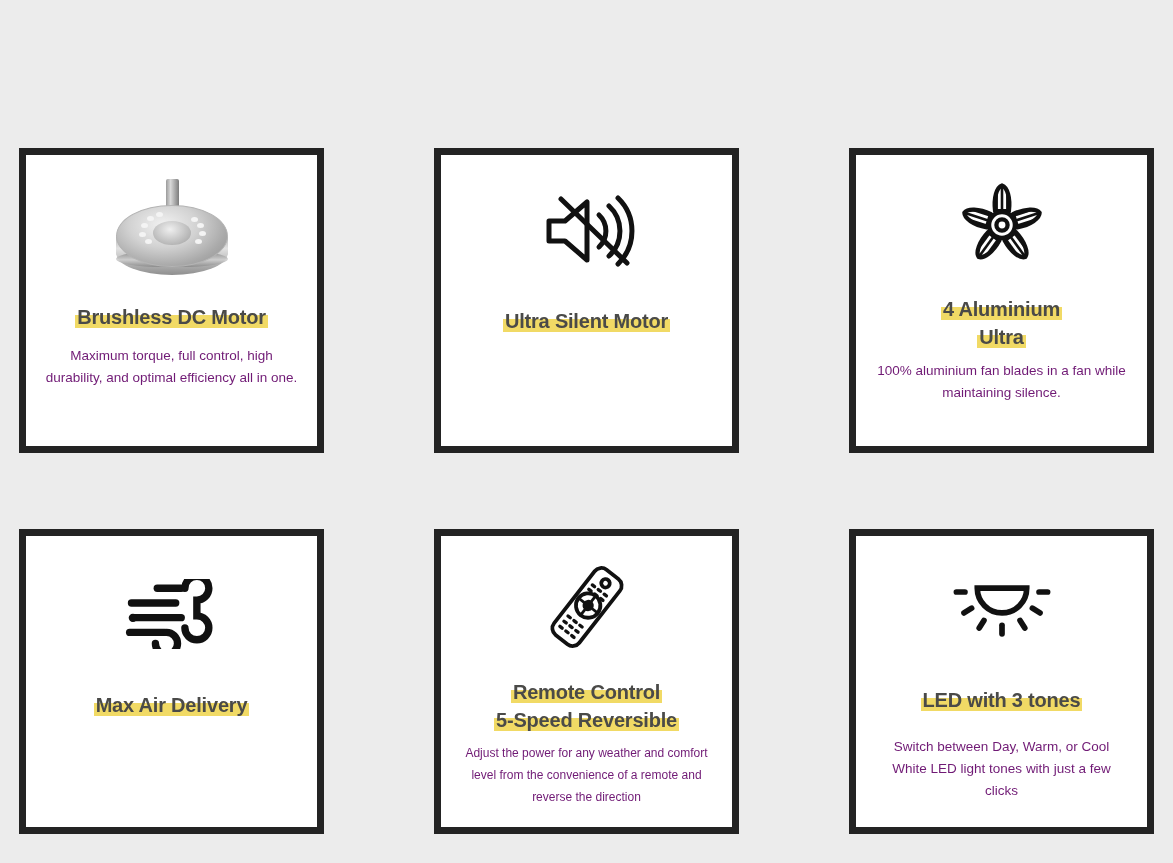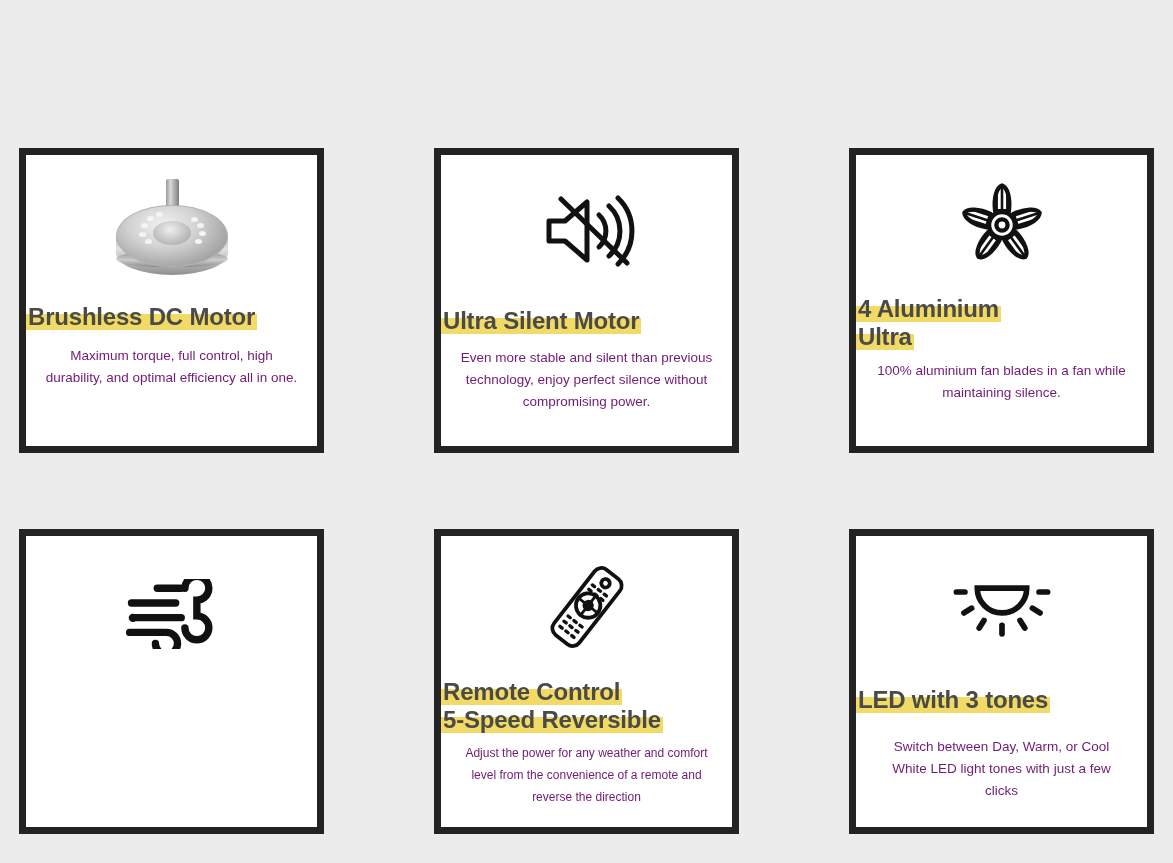--- a/index.html
+++ b/index.html
@@ -66,21 +66,22 @@
   .card-media {
     height: 150px;
     width: 100%;
     display: flex;
     align-items: center;
     justify-content: center;
   }
 
   .card-title {
     width: 100%;
-    font-size: 24px;
+    text-align: center;
+    font-size: 20px;
     font-weight: 700;
     line-height: 28px;
     color: #4a4a48;
     letter-spacing: -0.2px;
   }
   .card-title .hl {
     display: inline;
     background: linear-gradient(to top,
                 #f1da65 0%, #f1da65 58%,
                 rgba(241,218,101,0) 58%, rgba(241,218,101,0) 100%);
@@ -186,21 +187,20 @@
           <path d="M10 30 H26 L48 11 V69 L26 50 H10 Z"></path>
           <path d="M60 24 A22 22 0 0 1 60 56"></path>
           <path d="M70 15 A34 34 0 0 1 70 65"></path>
           <path d="M79 7 A46 46 0 0 1 79 73"></path>
           <path d="M22 8 L88 72" stroke-width="5"></path>
         </svg>
       </div>
       <div class="card-title">
         <span class="hl">Ultra Silent Motor</span>
       </div>
-      <div class="card-desc">Even more stable and silent than previous technology, enjoy perfect silence without compromising power.</div>
     </div>
 
     <div class="card c3">
       <div class="card-media">
         <svg class="icon-svg" width="90" height="86" viewBox="0 0 100 100" fill="none" stroke="#111" stroke-width="5" stroke-linejoin="round">
           <g>
             <g transform="rotate(0 50 50)">
               <path d="M42 34 C40 18 44 6 50 4 C56 6 60 18 58 34 Z"></path>
               <path d="M50 5 V33" stroke-width="3"></path>
               <path d="M44 9 V33" stroke-width="2.5"></path>
@@ -246,20 +246,23 @@
       <div class="card-media">
         <svg class="icon-svg" width="96" height="70" viewBox="0 0 104 76" fill="none" stroke="#111" stroke-width="8" stroke-linecap="round">
           <path d="M36 10 H62"></path>
           <path d="M8 26 H56"></path>
           <path d="M10 42 H62"></path>
           <path d="M66 10 A13 13 0 1 1 79 23 V40 A13 13 0 1 1 66 53"></path>
           <path d="M9.5 42.2 H9.6" stroke-width="9"></path>
           <path d="M6 58 H44"></path>
           <path d="M46 58 A12 12 0 1 1 34 70"></path>
         </svg>
+      </div>
+      <div class="card-title">
+        <span class="hl">Max Air Delivery</span>
       </div>
     </div>
 
     <div class="card c5">
       <div class="card-media">
         <svg class="icon-svg" width="94" height="96" viewBox="0 0 100 100" fill="none" stroke="#111" stroke-width="4" stroke-linecap="round" stroke-linejoin="round">
           <g transform="rotate(38 50 50)">
             <rect x="33" y="6" width="34" height="88" rx="9"></rect>
             <circle cx="50" cy="18" r="4.5"></circle>
             <circle cx="50" cy="48" r="13"></circle>

